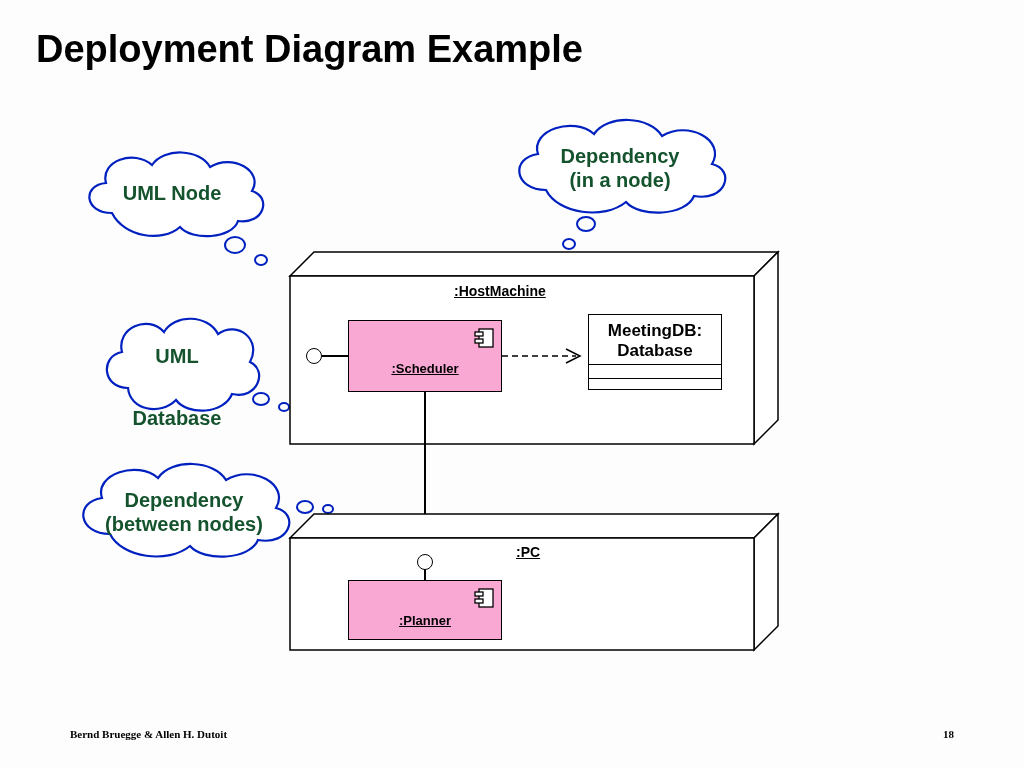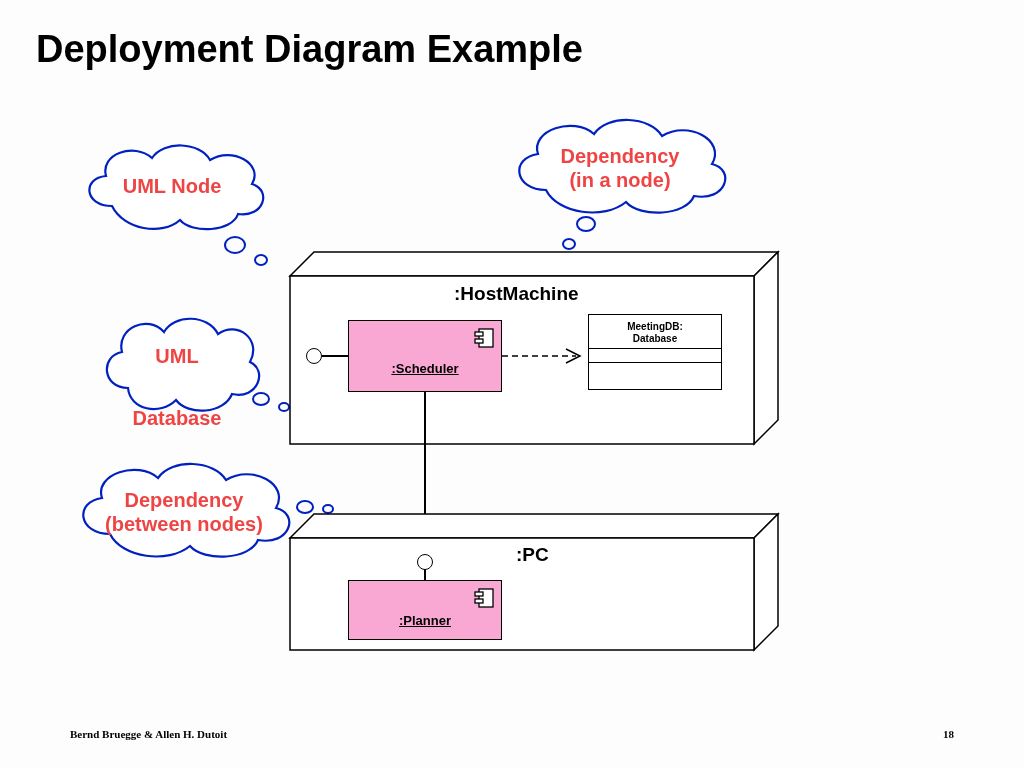--- a/index.html
+++ b/index.html
@@ -15,40 +15,41 @@
     position: absolute;
     top: 28px;
     left: 36px;
     font-size: 38px;
     font-weight: bold;
     color: #000;
     font-family: "Century Gothic", "Trebuchet MS", Arial, sans-serif;
   }
   .cloud {
     position: absolute;
-    color: #ef4444;
+    color: #14532d;
     font-size: 20px;
     font-weight: bold;
     text-align: center;
     line-height: 1.2;
   }
   .cloud svg { position: absolute; top: 0; left: 0; }
   .cloud .cloud-text {
     position: absolute;
     width: 100%;
     display: flex;
     justify-content: center;
     align-items: center;
     flex-direction: column;
   }
 
   .node-label {
     position: absolute;
-    font-size: 19px;
-    font-weight: bold;
+    font-size: 14px;
+    font-weight: bold;
+    text-decoration: underline;
   }
 
   .component {
     position: absolute;
     border: 1.5px solid #000;
     background: #f9a8d4;
   }
   .component .comp-label {
     position: absolute;
     font-size: 13px;
@@ -60,21 +61,21 @@
   .comp-icon {
     position: absolute;
   }
 
   .db-box {
     position: absolute;
     border: 1.5px solid #000;
     background: #fff;
   }
   .db-box .db-title {
-    font-size: 10px;
+    font-size: 17px;
     font-weight: bold;
     text-align: center;
     padding: 6px 4px 4px 4px;
     border-bottom: 1.5px solid #000;
     line-height: 1.15;
   }
   .db-box .db-sep {
     height: 14px;
     border-bottom: 1.5px solid #000;
   }
@@ -111,21 +112,21 @@
     font-family: "Times New Roman", serif;
   }
 
   svg.conn { position: absolute; overflow: visible; pointer-events: none; }
 </style>
 </head>
 <body>
 
 <div class="title">Deployment Diagram Example</div>
 
-<div class="cloud" style="left:72px; top:136px; width:200px; height:100px;">
+<div class="cloud" style="left:72px; top:143px; width:200px; height:100px;">
   <svg width="200" height="100" viewBox="0 0 200 100">
     <path d="M 40 70 C 12 70 10 42 34 40 C 28 18 62 6 80 22 C 92 4 128 6 138 24 C 160 10 192 28 180 48 C 200 54 192 82 166 78 C 160 96 120 98 108 84 C 90 100 52 94 40 70 Z" fill="#fff" stroke="#0020c0" stroke-width="2.2"></path>
   </svg>
   <div class="cloud-text" style="top:38px;">
       <span>UML Node</span>
     </div>
 </div>
 <div class="thought-bubble" style="left:224px; top:236px; width:22px; height:18px;"></div>
 <div class="thought-bubble" style="left:254px; top:254px; width:14px; height:12px;"></div>
 

